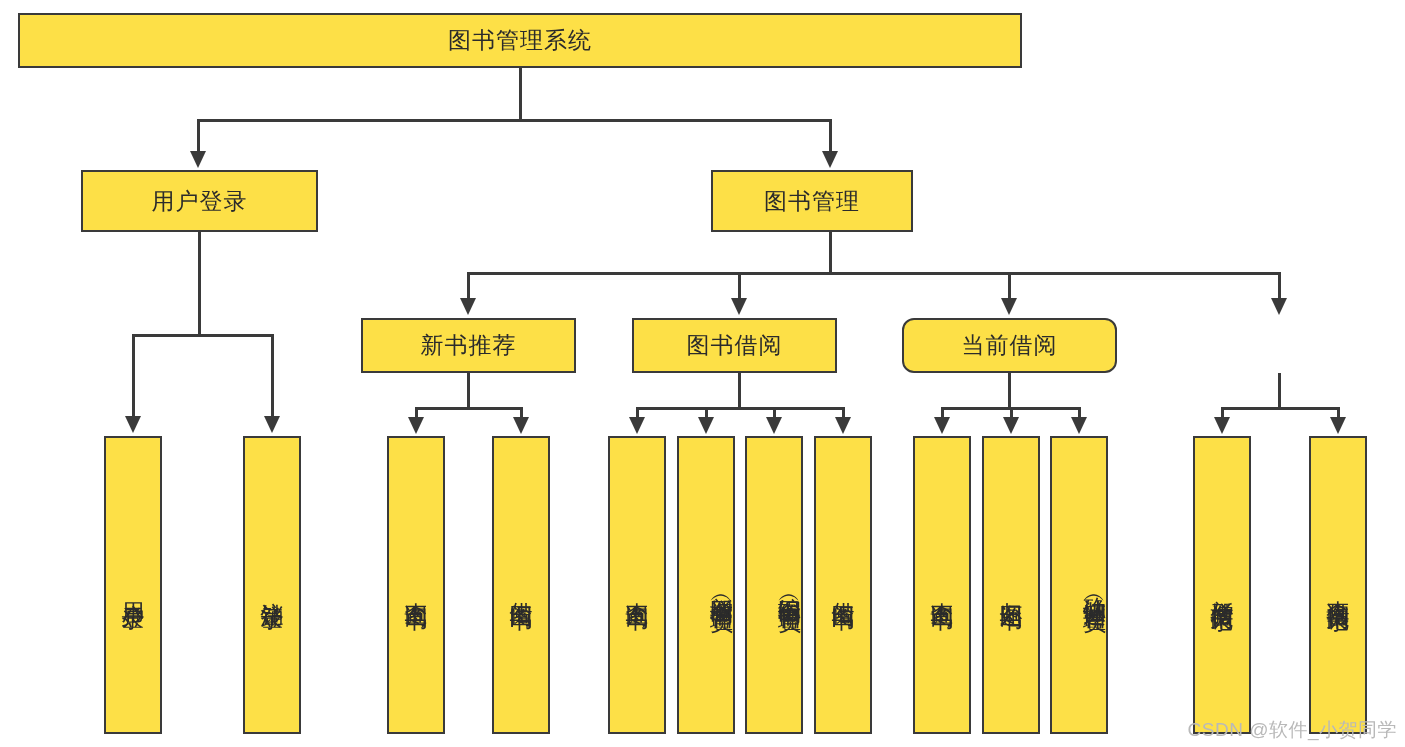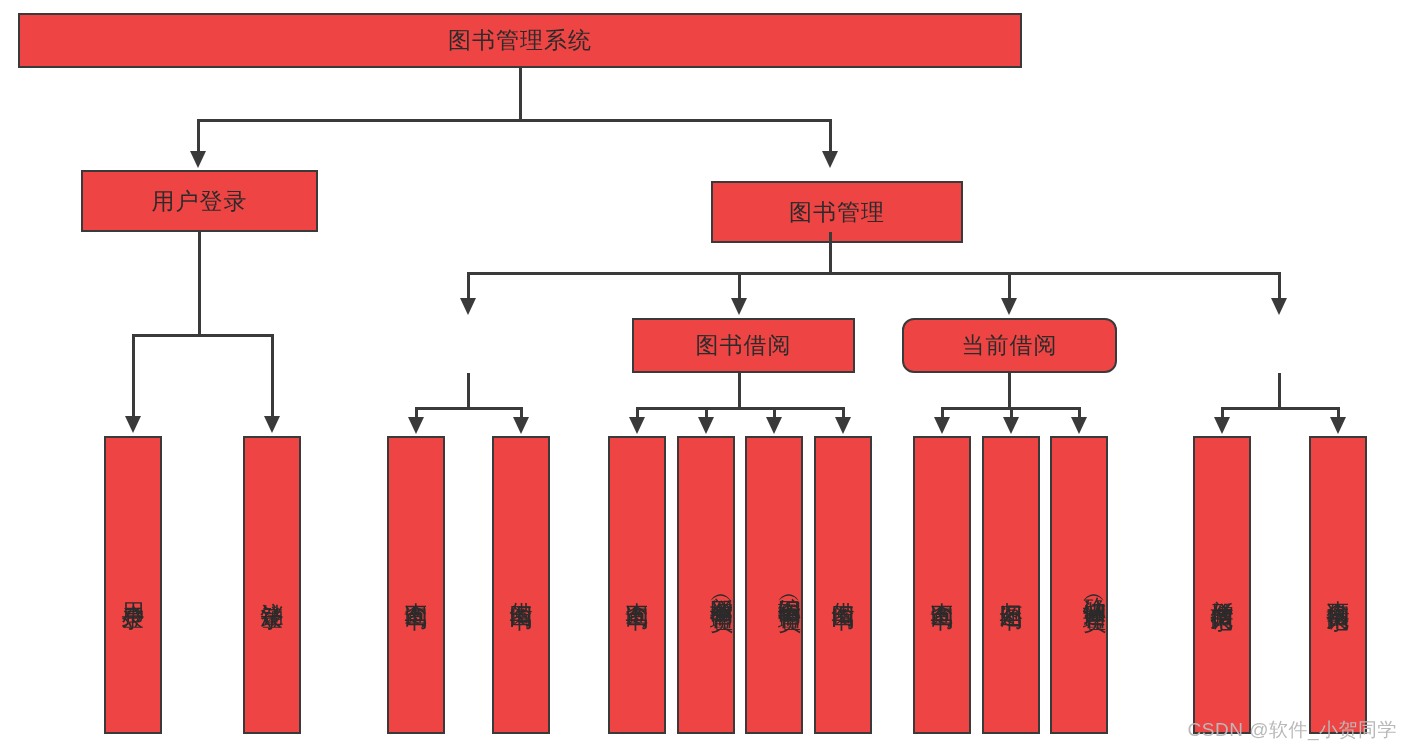--- a/index.html
+++ b/index.html
@@ -14,21 +14,21 @@
     position: relative;
     width: 1405px;
     height: 747px;
     background: #ffffff;
     overflow: hidden;
   }
   .node {
     position: absolute;
     box-sizing: border-box;
     border: 2.5px solid #3a3a3a;
-    background: #ef4444;
+    background: #fde047;
     display: flex;
     align-items: center;
     justify-content: center;
     color: #2b2b2b;
     text-align: right;
   }
   .node.h {
     font-size: 23px;
     letter-spacing: 1px;
   }
@@ -89,21 +89,21 @@
   <div class="edge hline" style="left:197px; top:119px; width:635px; height:2.5px;"></div>
 
   <div class="edge vline" style="left:197px; top:119px; width:2.5px; height:34px;"></div>
   <div class="arrow" style="left:190px; top:151px;"></div>
   <div class="edge vline" style="left:829px; top:119px; width:2.5px; height:34px;"></div>
   <div class="arrow" style="left:822px; top:151px;"></div>
 
   <div class="node h" style="left:81px; top:170px; width:237px; height:62px;">
     <span>用户登录</span>
   </div>
-  <div class="node h" style="left:711px; top:170px; width:252px; height:62px;margin-top:11px;">
+  <div class="node h" style="left:711px; top:170px; width:202px; height:62px;">
     <span>图书管理</span>
   </div>
 
   <div class="edge vline" style="left:198px; top:232px; width:2.5px; height:104px;"></div>
   <div class="edge hline" style="left:132px; top:334px; width:141px; height:2.5px;"></div>
   <div class="edge vline" style="left:132px; top:334px; width:2.5px; height:84px;"></div>
   <div class="arrow" style="left:125px; top:416px;"></div>
   <div class="edge vline" style="left:271px; top:334px; width:2.5px; height:84px;"></div>
   <div class="arrow" style="left:264px; top:416px;"></div>
 
@@ -122,21 +122,24 @@
 
   <div class="edge vline" style="left:738px; top:272px; width:2.5px; height:28px;"></div>
   <div class="arrow" style="left:731px; top:298px;"></div>
 
   <div class="edge vline" style="left:1008px; top:272px; width:2.5px; height:28px;"></div>
   <div class="arrow" style="left:1001px; top:298px;"></div>
 
   <div class="edge vline" style="left:1278px; top:272px; width:2.5px; height:28px;"></div>
   <div class="arrow" style="left:1271px; top:298px;"></div>
 
-  <div class="node h" style="left:632px; top:318px; width:223px; height:55px;">
+  <div class="node h" style="left:361px; top:318px; width:215px; height:55px;">
+    <span>新书推荐</span>
+  </div>
+  <div class="node h" style="left:632px; top:318px; width:205px; height:55px;">
     <span>图书借阅</span>
   </div>
   <div class="node h" style="left:902px; top:318px; width:215px; height:55px;border-radius:12px;">
     <span>当前借阅</span>
   </div>
 
   <div class="edge vline" style="left:467px; top:373px; width:2.5px; height:36px;"></div>
   <div class="edge hline" style="left:415px; top:407px; width:108px; height:2.5px;"></div>
   <div class="edge vline" style="left:415px; top:407px; width:2.5px; height:12px;"></div>
   <div class="arrow" style="left:408px; top:417px;"></div>

